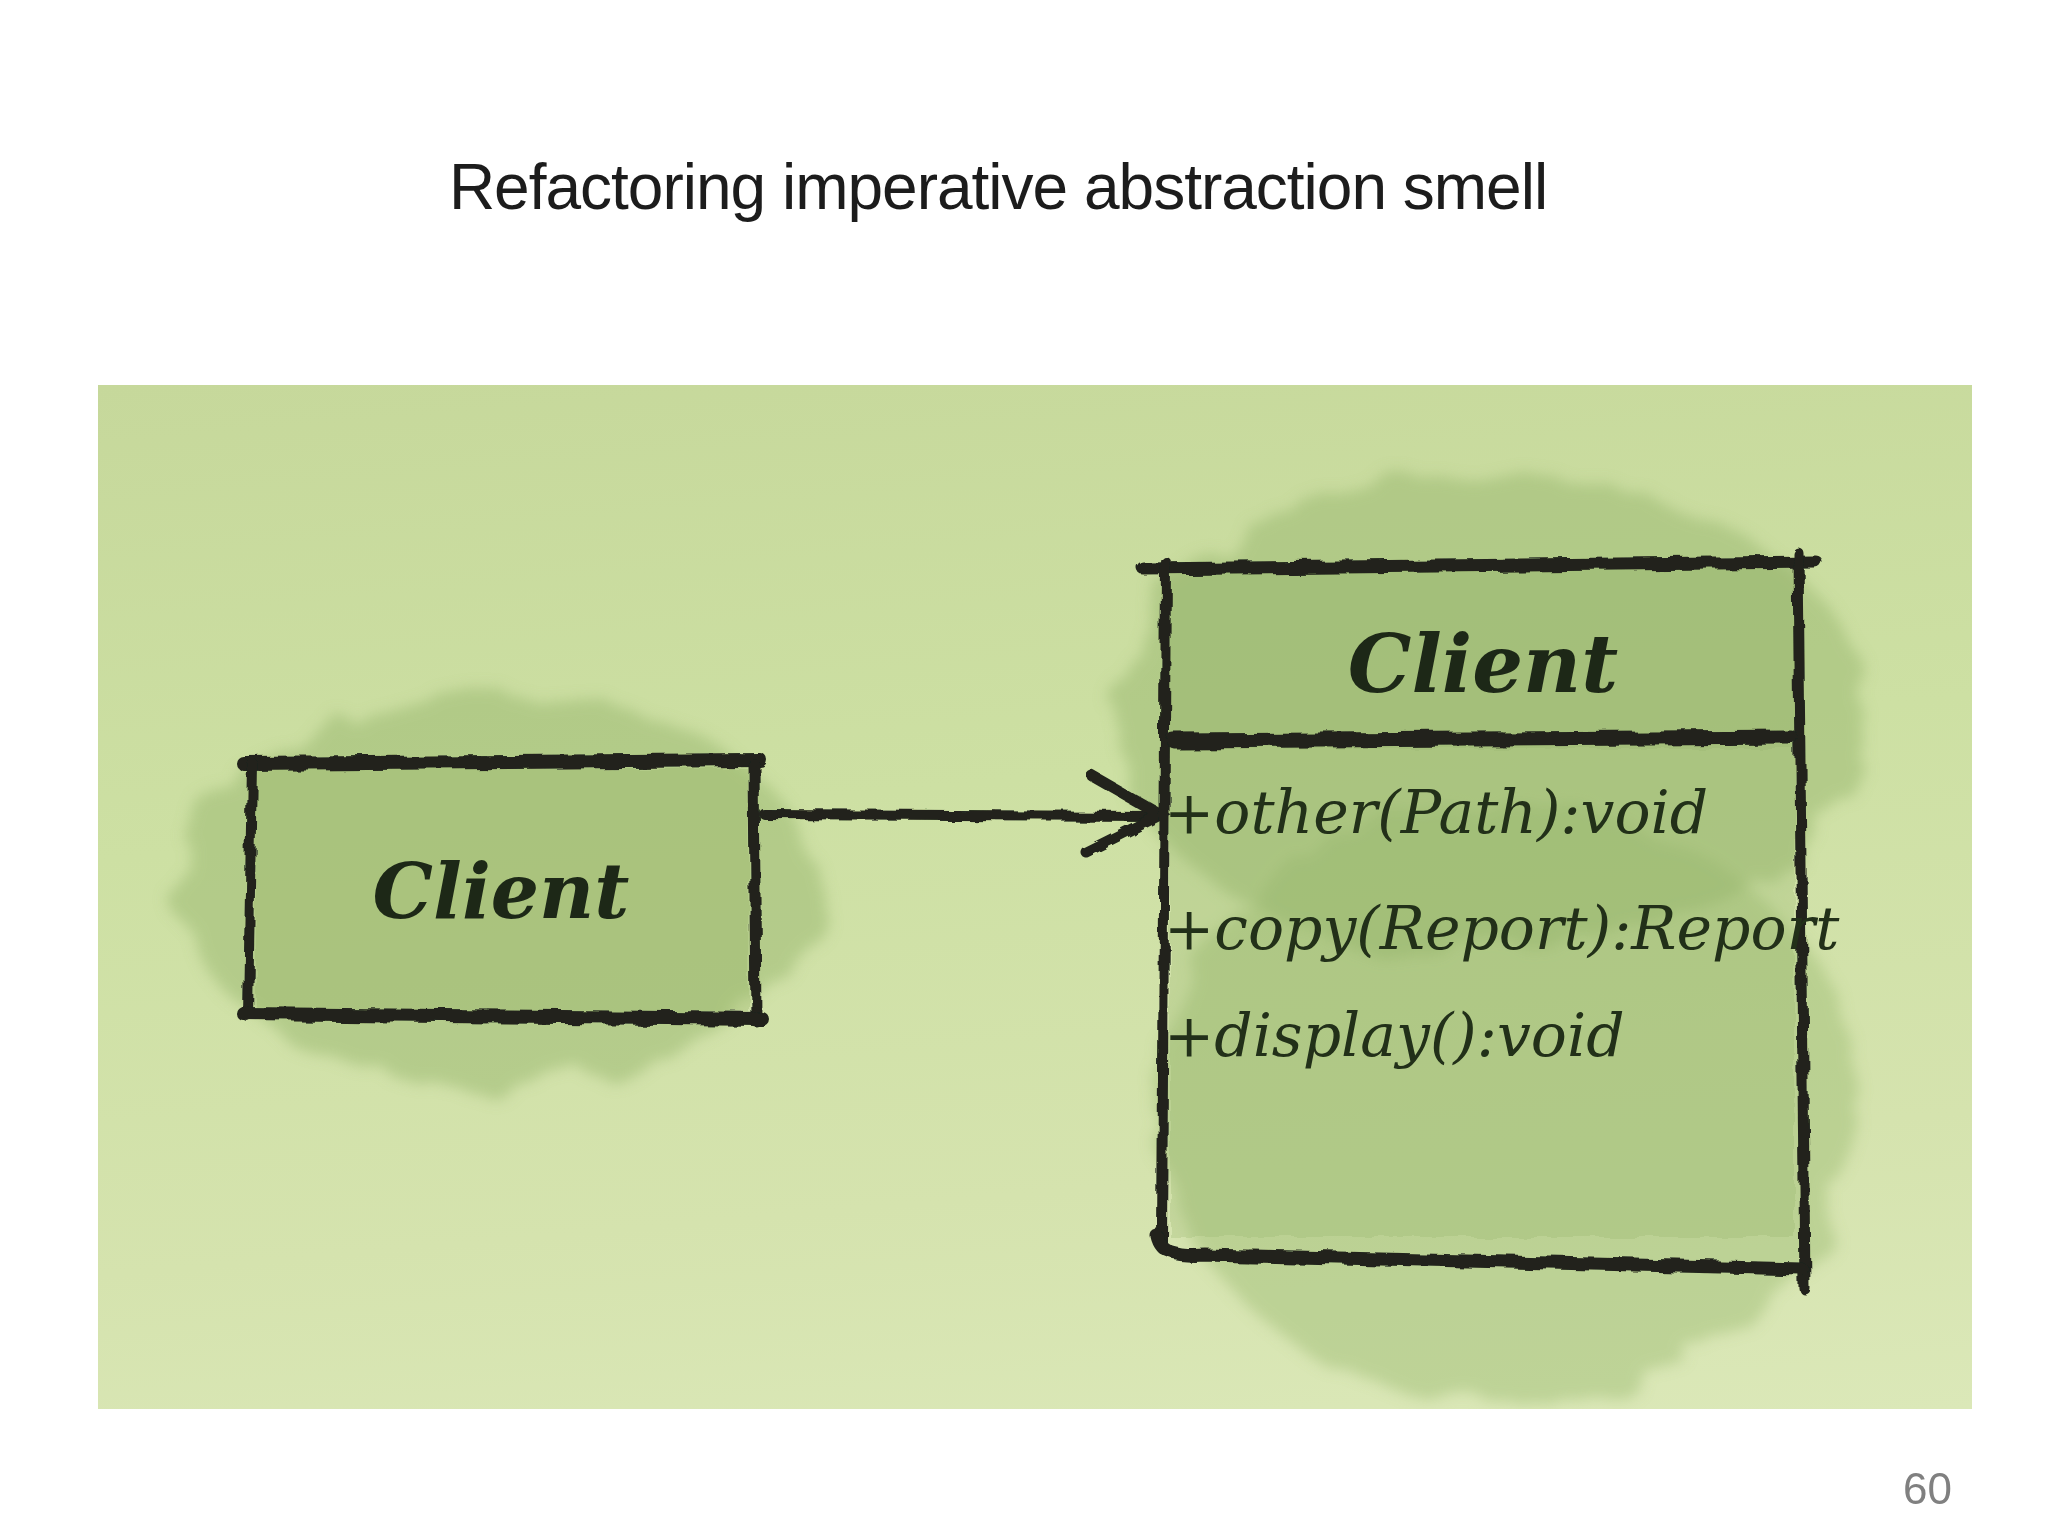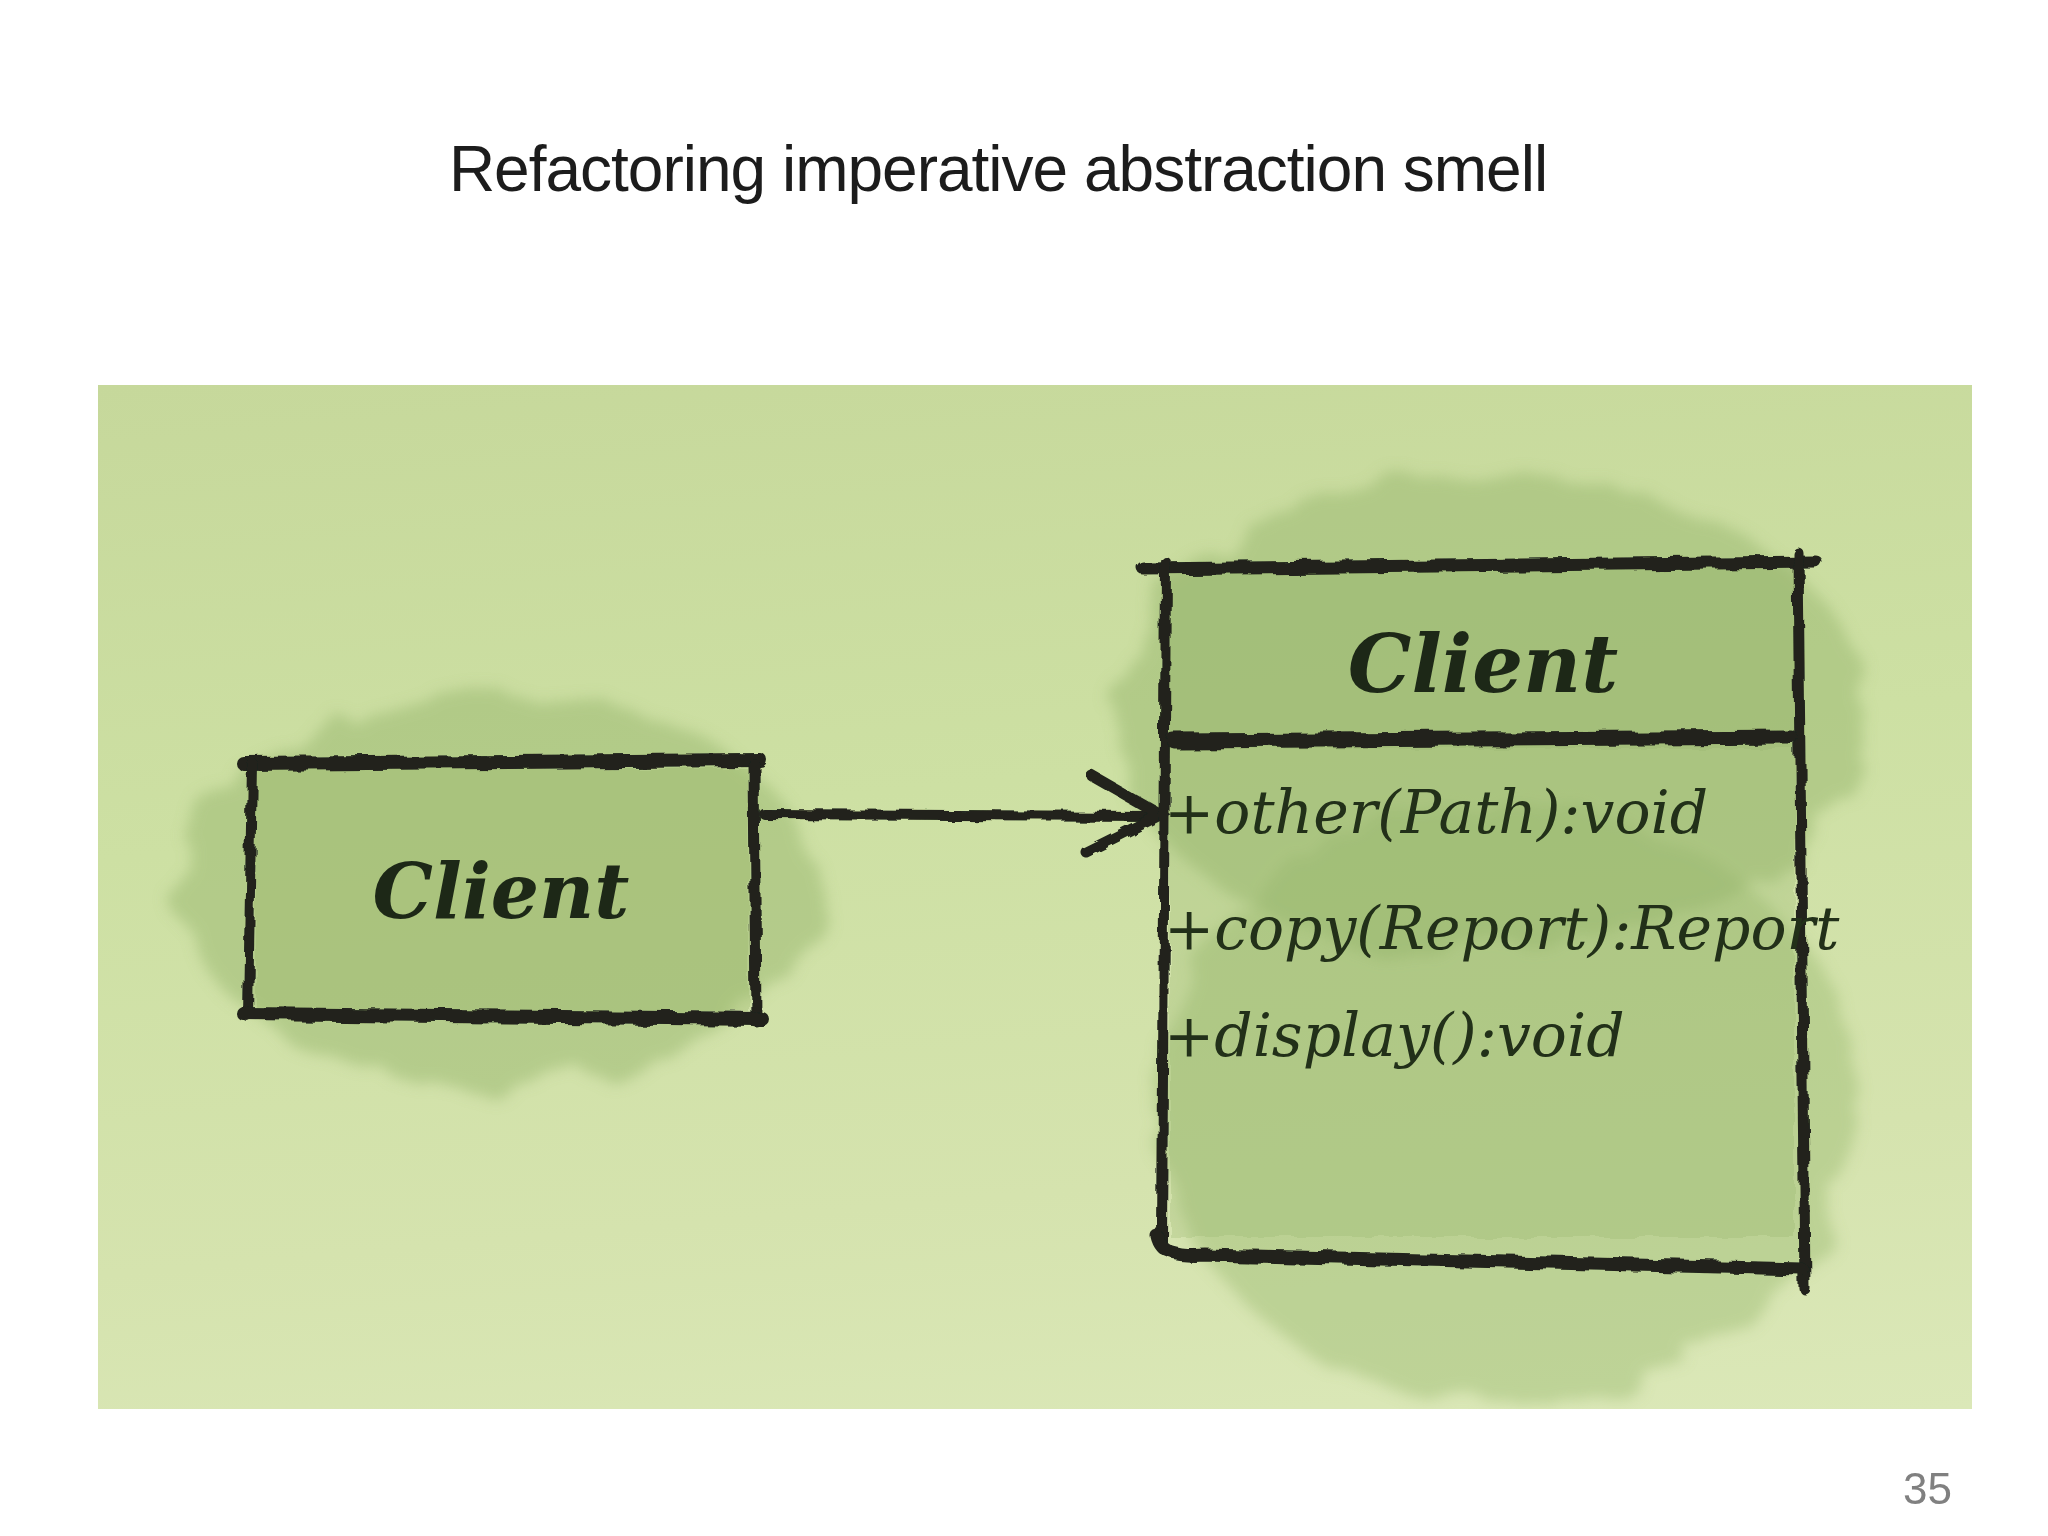--- a/index.html
+++ b/index.html
@@ -1,21 +1,21 @@
 <!DOCTYPE html>
 <html><head>
 <meta charset="utf-8">
 <style>
   html,body{margin:0;padding:0;background:#ffffff;}
   body{width:2048px;height:1536px;position:relative;overflow:hidden;
        font-family:"Liberation Sans",sans-serif;}
   .slide{position:absolute;inset:0;background:#ffffff;}
 
   .title{
-    position:absolute;left:0;top:132px;width:1996px;
+    position:absolute;left:0;top:150px;width:1996px;
     text-align:center;font-size:64px;letter-spacing:-1px;
     color:#1c1c1c;font-family:"Liberation Sans",sans-serif;
   }
 
   .panel{
     position:absolute;left:98px;top:385px;width:1874px;height:1024px;
     background:linear-gradient(175deg,#c6d89b 0%,#cde0a3 40%,#d5e3ae 75%,#dbe8b8 100%);
   }
   .panel svg{position:absolute;left:0;top:0;}
 
@@ -92,14 +92,14 @@
     </svg>
 
     <div class="hand client-label">Client</div>
 
     <div class="hand report-name">Client</div>
     <div class="hand method m0">+other(Path):void</div>
     <div class="hand method m1">+copy(Report):Report</div>
     <div class="hand method m2">+display():void</div>
   </div>
 
-  <div class="page-number">35</div>
+  <div class="page-number">60</div>
 </div>
 
 </body></html>

